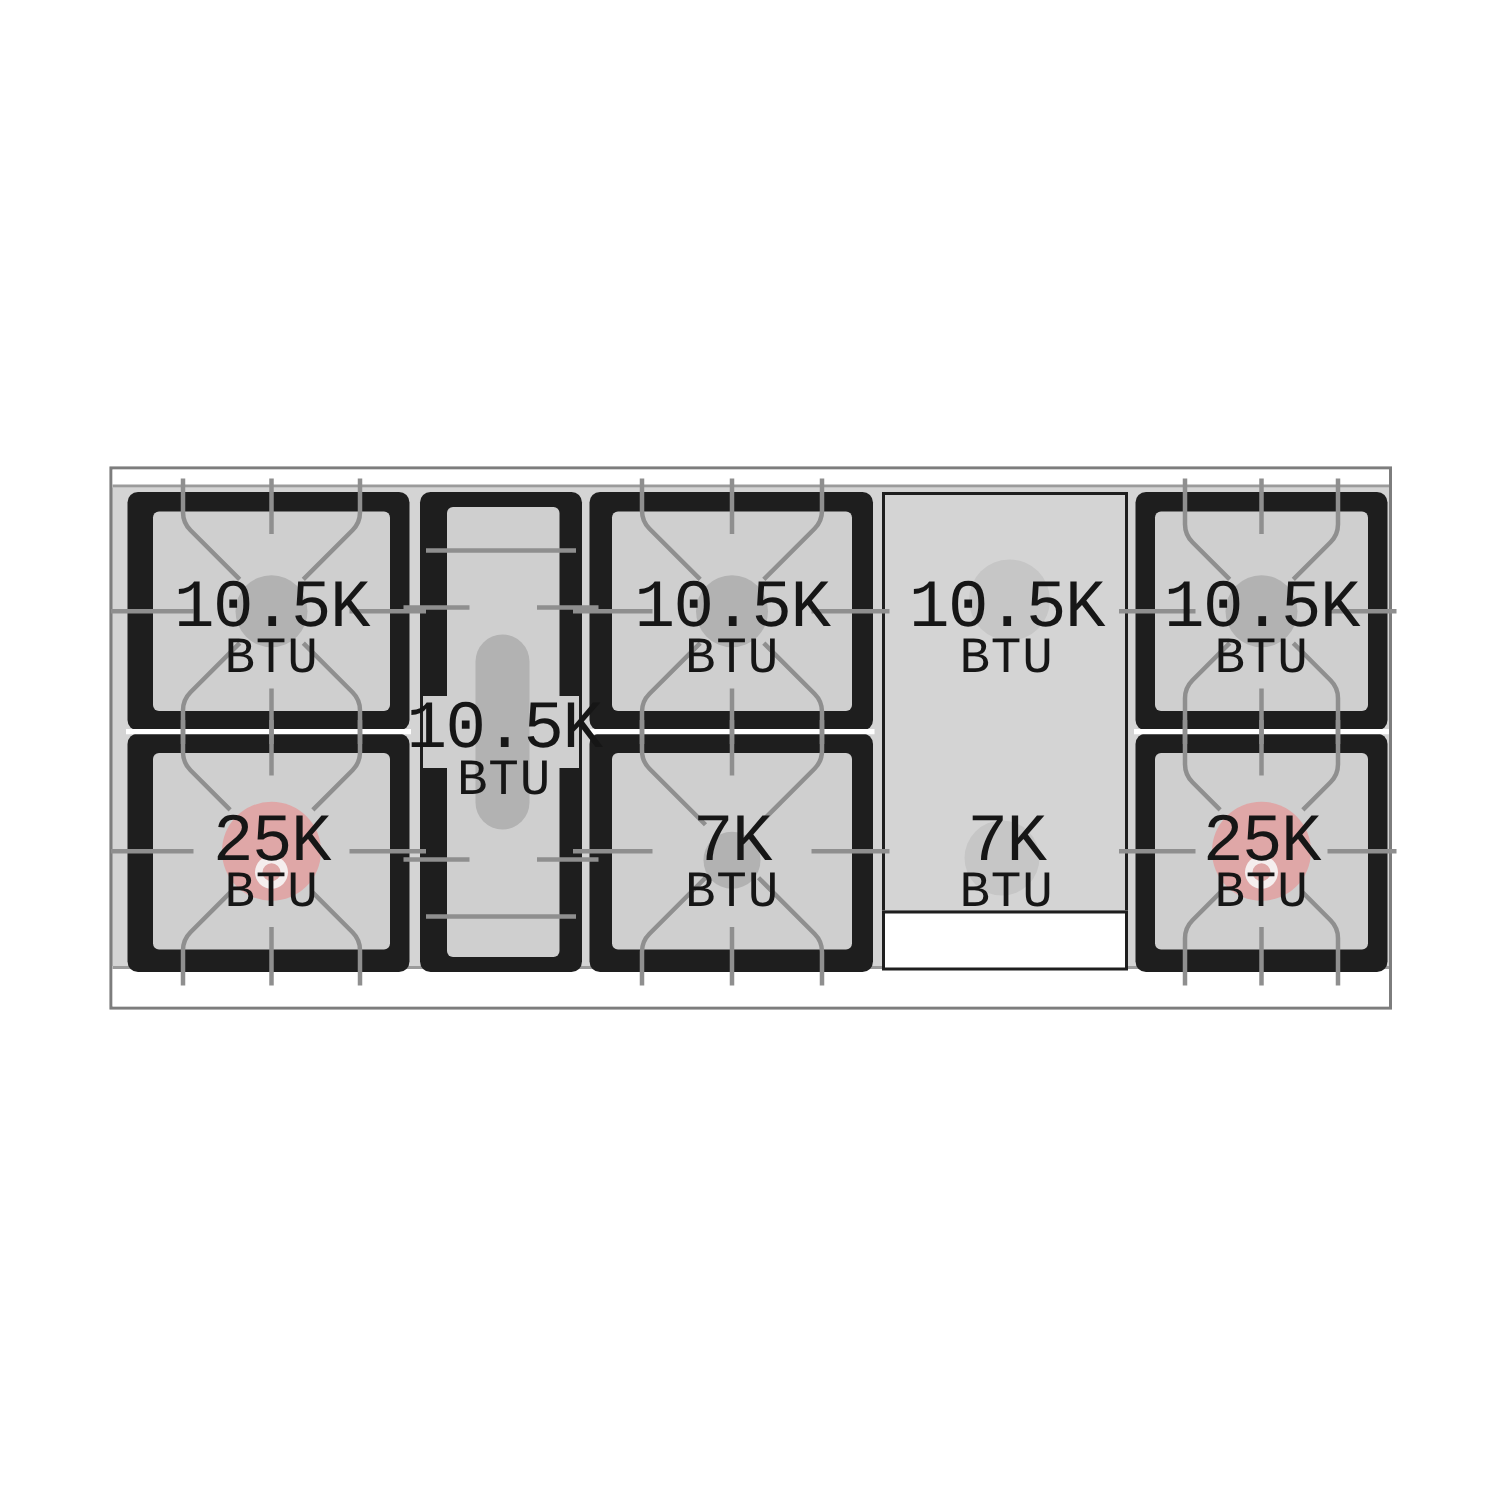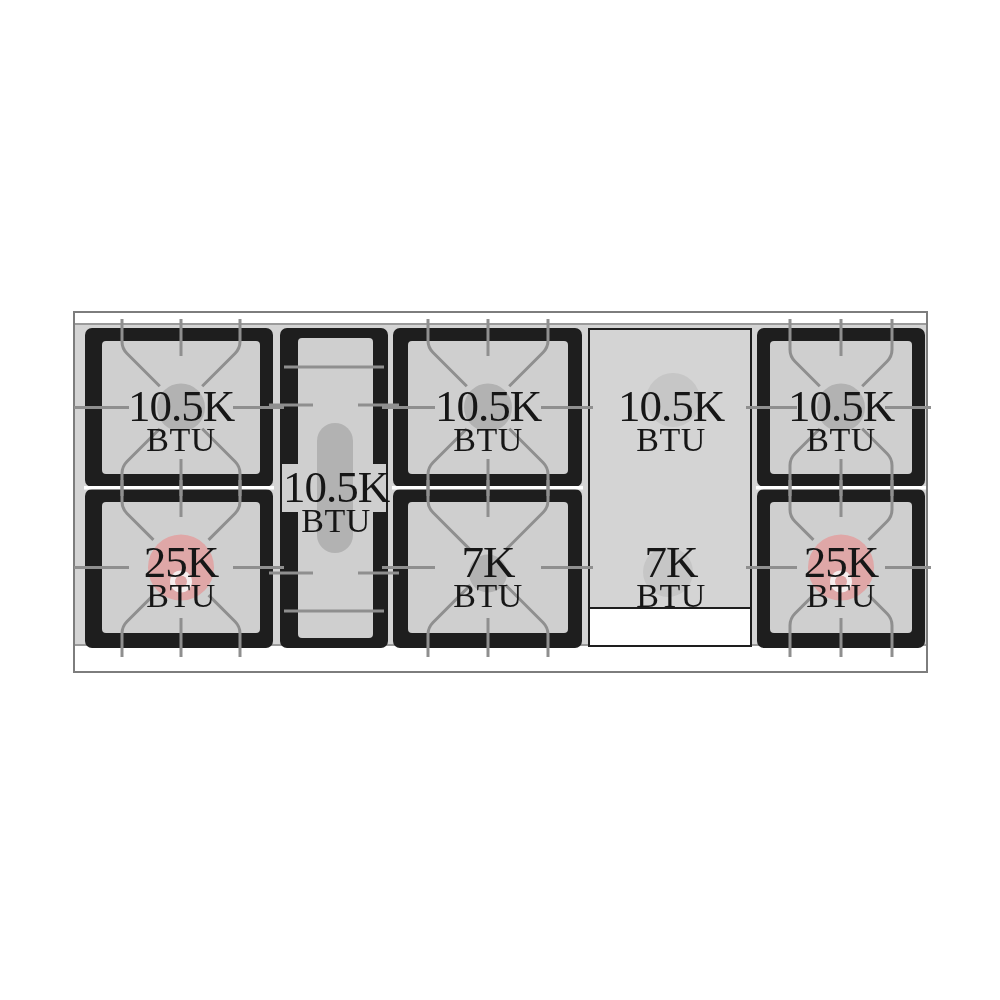--- a/index.html
+++ b/index.html
@@ -1,17 +1,17 @@
 <!DOCTYPE html>
 <html style="--page-bg: #ffffff; --surface: #d4d4d4; --frame: #1e1e1e; --outline: #7d7d7d; --trim-line: #9b9b9b; --text: #161616;"><head>
 <meta charset="utf-8">
 <style>
   html,body{margin:0;padding:0;background:var(--page-bg,#fff);}
   .stage{position:relative;width:976px;height:1000px;overflow:hidden;
-         font-family:Liberation Serif, serif;background:var(--page-bg,#fff);}
+         font-family:Liberation Mono, monospace;background:var(--page-bg,#fff);}
   .cooktop{position:absolute;left:73px;top:311px;width:855px;height:362px;
            background:var(--surface,#d4d4d4);border:2px solid var(--outline,#7d7d7d);
            box-sizing:border-box;}
   .band-top{position:absolute;left:0;top:0;right:0;height:10px;background:#fff;
             border-bottom:2px solid var(--trim-line,#9b9b9b);}
   .band-bottom{position:absolute;left:0;bottom:0;right:0;height:25px;background:#fff;
             border-top:2px solid var(--trim-line,#9b9b9b);}
   .griddle{position:absolute;left:588px;top:328px;width:164px;height:281px;
            background:var(--surface,#d2d2d2);border:2px solid var(--frame,#1e1e1e);
            box-sizing:border-box;}

